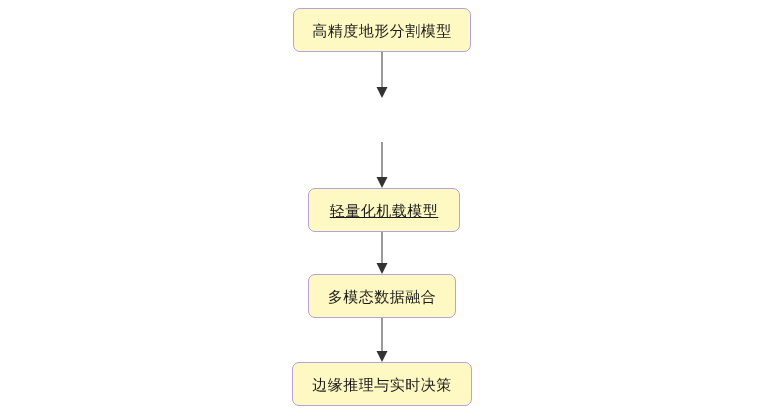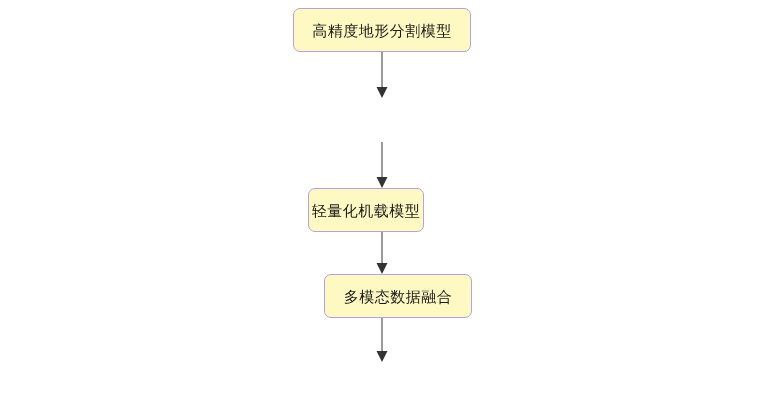--- a/index.html
+++ b/index.html
@@ -41,22 +41,22 @@
   .node-label {
     display: block;
     color: #1a1a1a;
     font-size: 15px;
     letter-spacing: 0.5px;
   }
 
   
   .node-1 { left: 293px; top:   8px; width: 178px; height: 44px; }
   .node-2 { left: 308px; top:  98px; width: 148px; height: 44px; }
-  .node-3 { left: 308px; top: 188px; width: 116px; height: 44px; }
-  .node-4 { left: 324px; top: 274px; width: 148px; height: 44px; }
+  .node-3 { left: 308px; top: 188px; width: 152px; height: 44px; text-decoration: underline; }
+  .node-4 { left: 308px; top: 274px; width: 148px; height: 44px; }
   .node-5 { left: 292px; top: 362px; width: 180px; height: 44px; }
 
   .flow-connector {
     position: absolute;
     left: 0;
     top: 0;
     width: 768px;
     height: 418px;
     pointer-events: none;
     overflow: visible;
@@ -102,14 +102,17 @@
 
 
   <div class="flow-node node-3">
     <span class="node-label">轻量化机载模型</span>
   </div>
 
   <div class="flow-node node-4">
     <span class="node-label">多模态数据融合</span>
   </div>
 
+  <div class="flow-node node-5">
+    <span class="node-label">边缘推理与实时决策</span>
+  </div>
 
 </div>
 
 </body></html>

